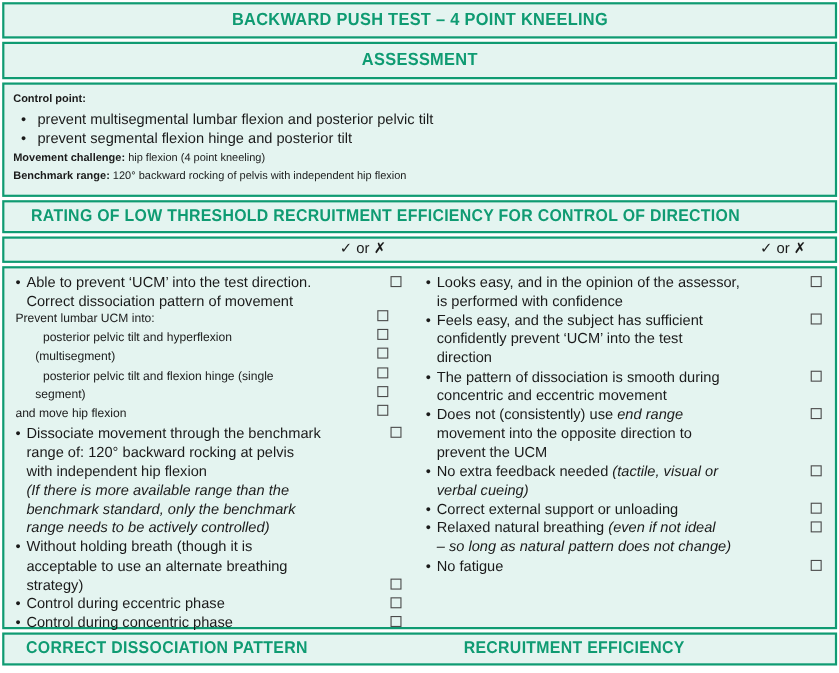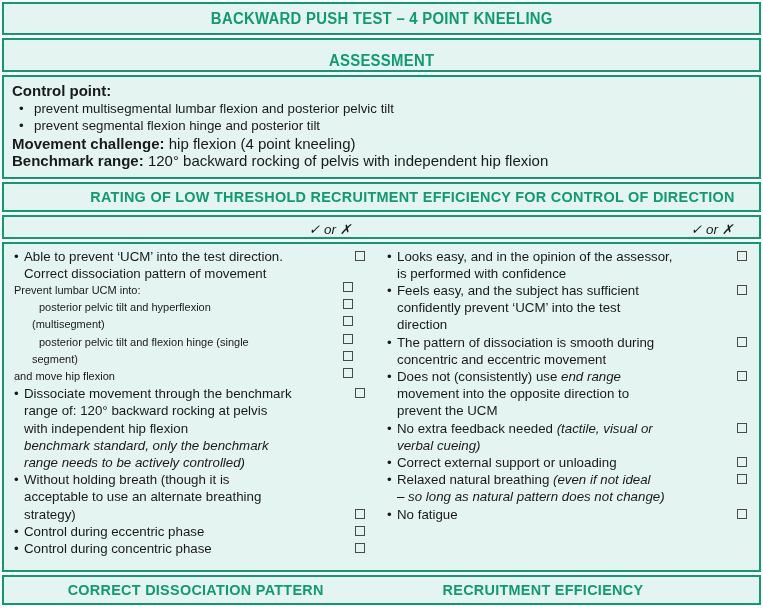--- a/index.html
+++ b/index.html
@@ -35,41 +35,41 @@
     height: 33px;
     display: flex;
     align-items: center;
     justify-content: center;
     margin-top: 2px;
     text-align: center;
   }
   .band-sub {
     height: 34px;
     display: flex;
-    align-items: flex-end;
+    align-items: center;
     justify-content: center;
   }
 
   .hdr-text {
     color: #0f9b72;
     font-weight: bold;
     font-size: 15.5px;
     letter-spacing: .3px;
     transform: scaleX(.93);
     transform-origin: center;
     white-space: nowrap;
   }
   .hdr-text.lg { font-size: 16px; }
 
   
   .cp {
     padding: 5px 8px 7px 8px;
   }
   .cp-line {
-    font-size: 15px;
+    font-size: 10px;
     line-height: 17.5px;
     white-space: nowrap;
   }
   .cp-line b { font-weight: bold; }
   .cp-bullet {
     display: flex;
     font-size: 13.3px;
     line-height: 17.5px;
     white-space: nowrap;
   }
@@ -79,37 +79,36 @@
     text-align: left;
     padding-left: 7px;
     box-sizing: border-box;
   }
 
   
   .band-rating {
     height: 30px;
     display: flex;
     align-items: center;
-    justify-content: flex-end;
+    justify-content: flex-start;
   }
 
   
   .band-marks {
     height: 24px;
     display: flex;
     align-items: center;
   }
   .marks-col {
     box-sizing: border-box;
     display: flex;
-    align-items: flex-end;
+    align-items: flex-start;
     justify-content: flex-end;
     font-size: 13px;
     height: 100%;
-    font-style: italic;
   }
   .marks-col.left  { width: 373px; padding-right: 26px; }
   .marks-col.right { width: 382px; padding-right: 26px; }
   .mk { font-size: 13.5px; }
 
   
   .band-body {
     height: 330px;
     display: flex;
     align-items: flex-start;
@@ -176,21 +175,21 @@
     display: flex;
     align-items: center;
     margin-bottom: 2px;
   }
   .foot-col {
     box-sizing: border-box;
     height: 100%;
     display: flex;
     align-items: center;
   }
-  .foot-col.left  { width: 373px; padding-left: 10px; margin-left: 44px; }
+  .foot-col.left  { width: 373px; padding-left: 10px; }
   .foot-col.right { width: 382px; padding-left: 37px; }
 </style>
 </head>
 <body>
 
 <div class="sheet">
 
   <div class="band band-title">
     <span class="hdr-text lg">BACKWARD PUSH TEST – 4 POINT KNEELING</span>
   </div>
@@ -302,20 +301,27 @@
         </div>
         <div class="row">
           <span class="dot"></span>
           <span class="txt">with independent hip flexion</span>
           <span class="box empty">
             <span class="chk"></span>
           </span>
         </div>
         <div class="row">
           <span class="dot"></span>
+          <span class="txt"><em>(If there is more available range than the</em></span>
+          <span class="box empty">
+            <span class="chk"></span>
+          </span>
+        </div>
+        <div class="row">
+          <span class="dot"></span>
           <span class="txt"><em>benchmark standard, only the benchmark</em></span>
           <span class="box empty">
             <span class="chk"></span>
           </span>
         </div>
         <div class="row">
           <span class="dot"></span>
           <span class="txt"><em>range needs to be actively controlled)</em></span>
           <span class="box empty">
             <span class="chk"></span>

